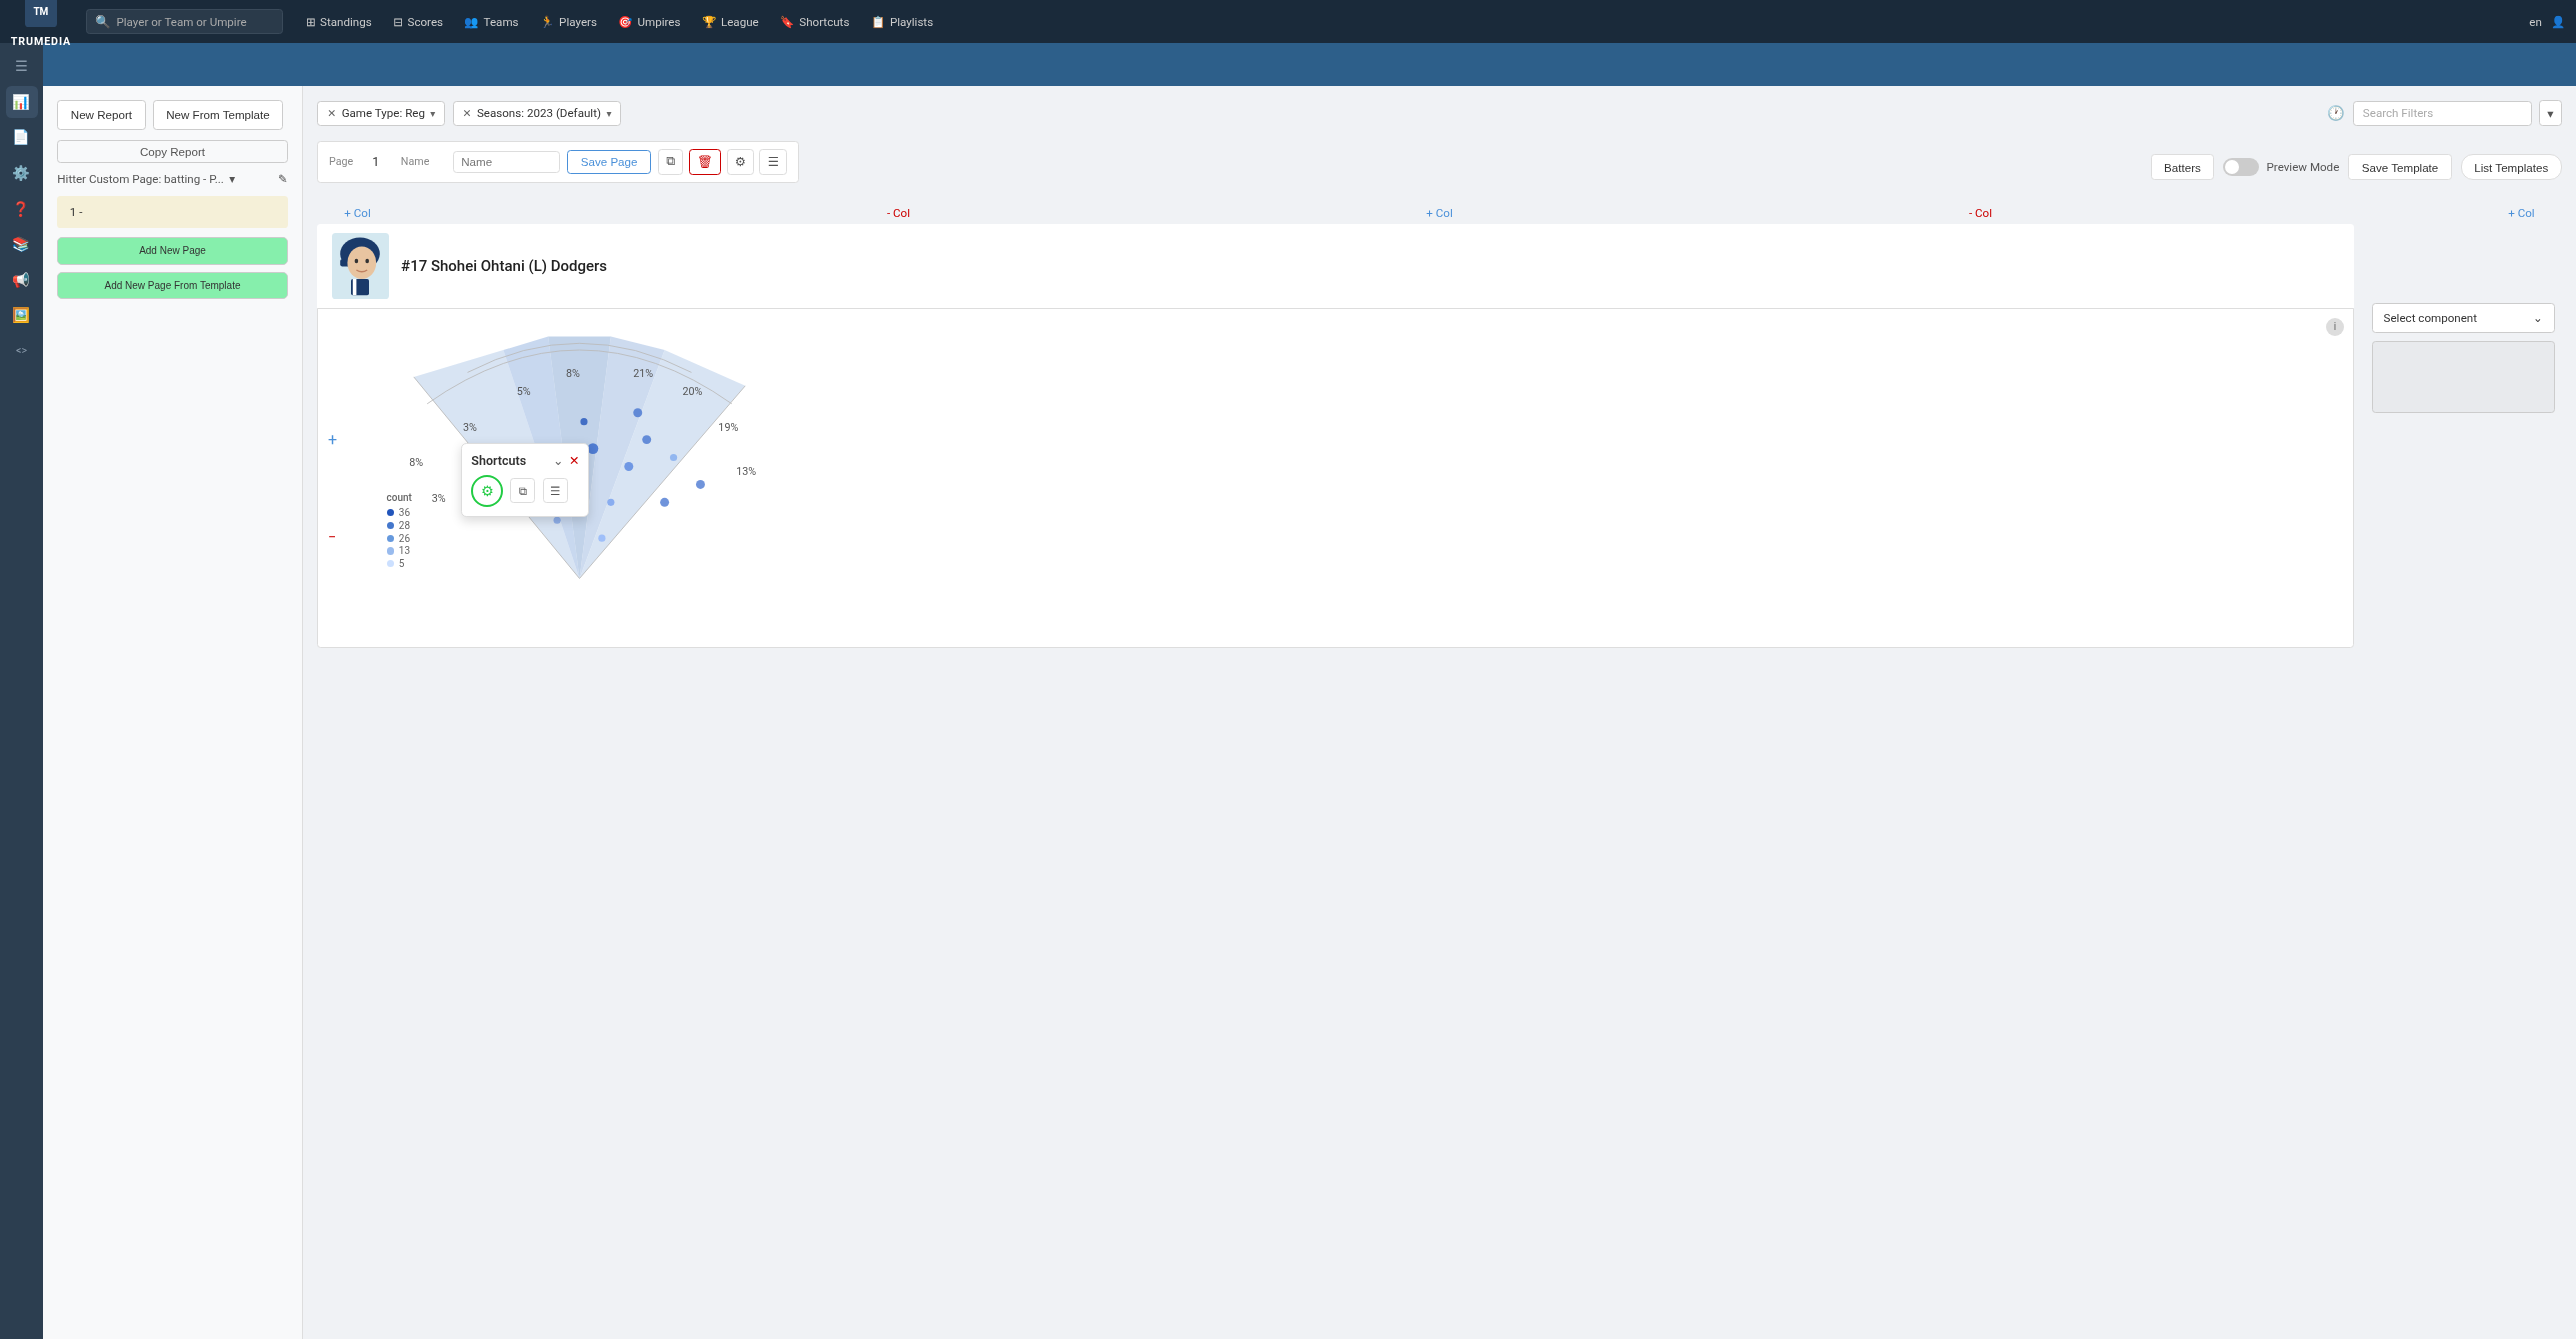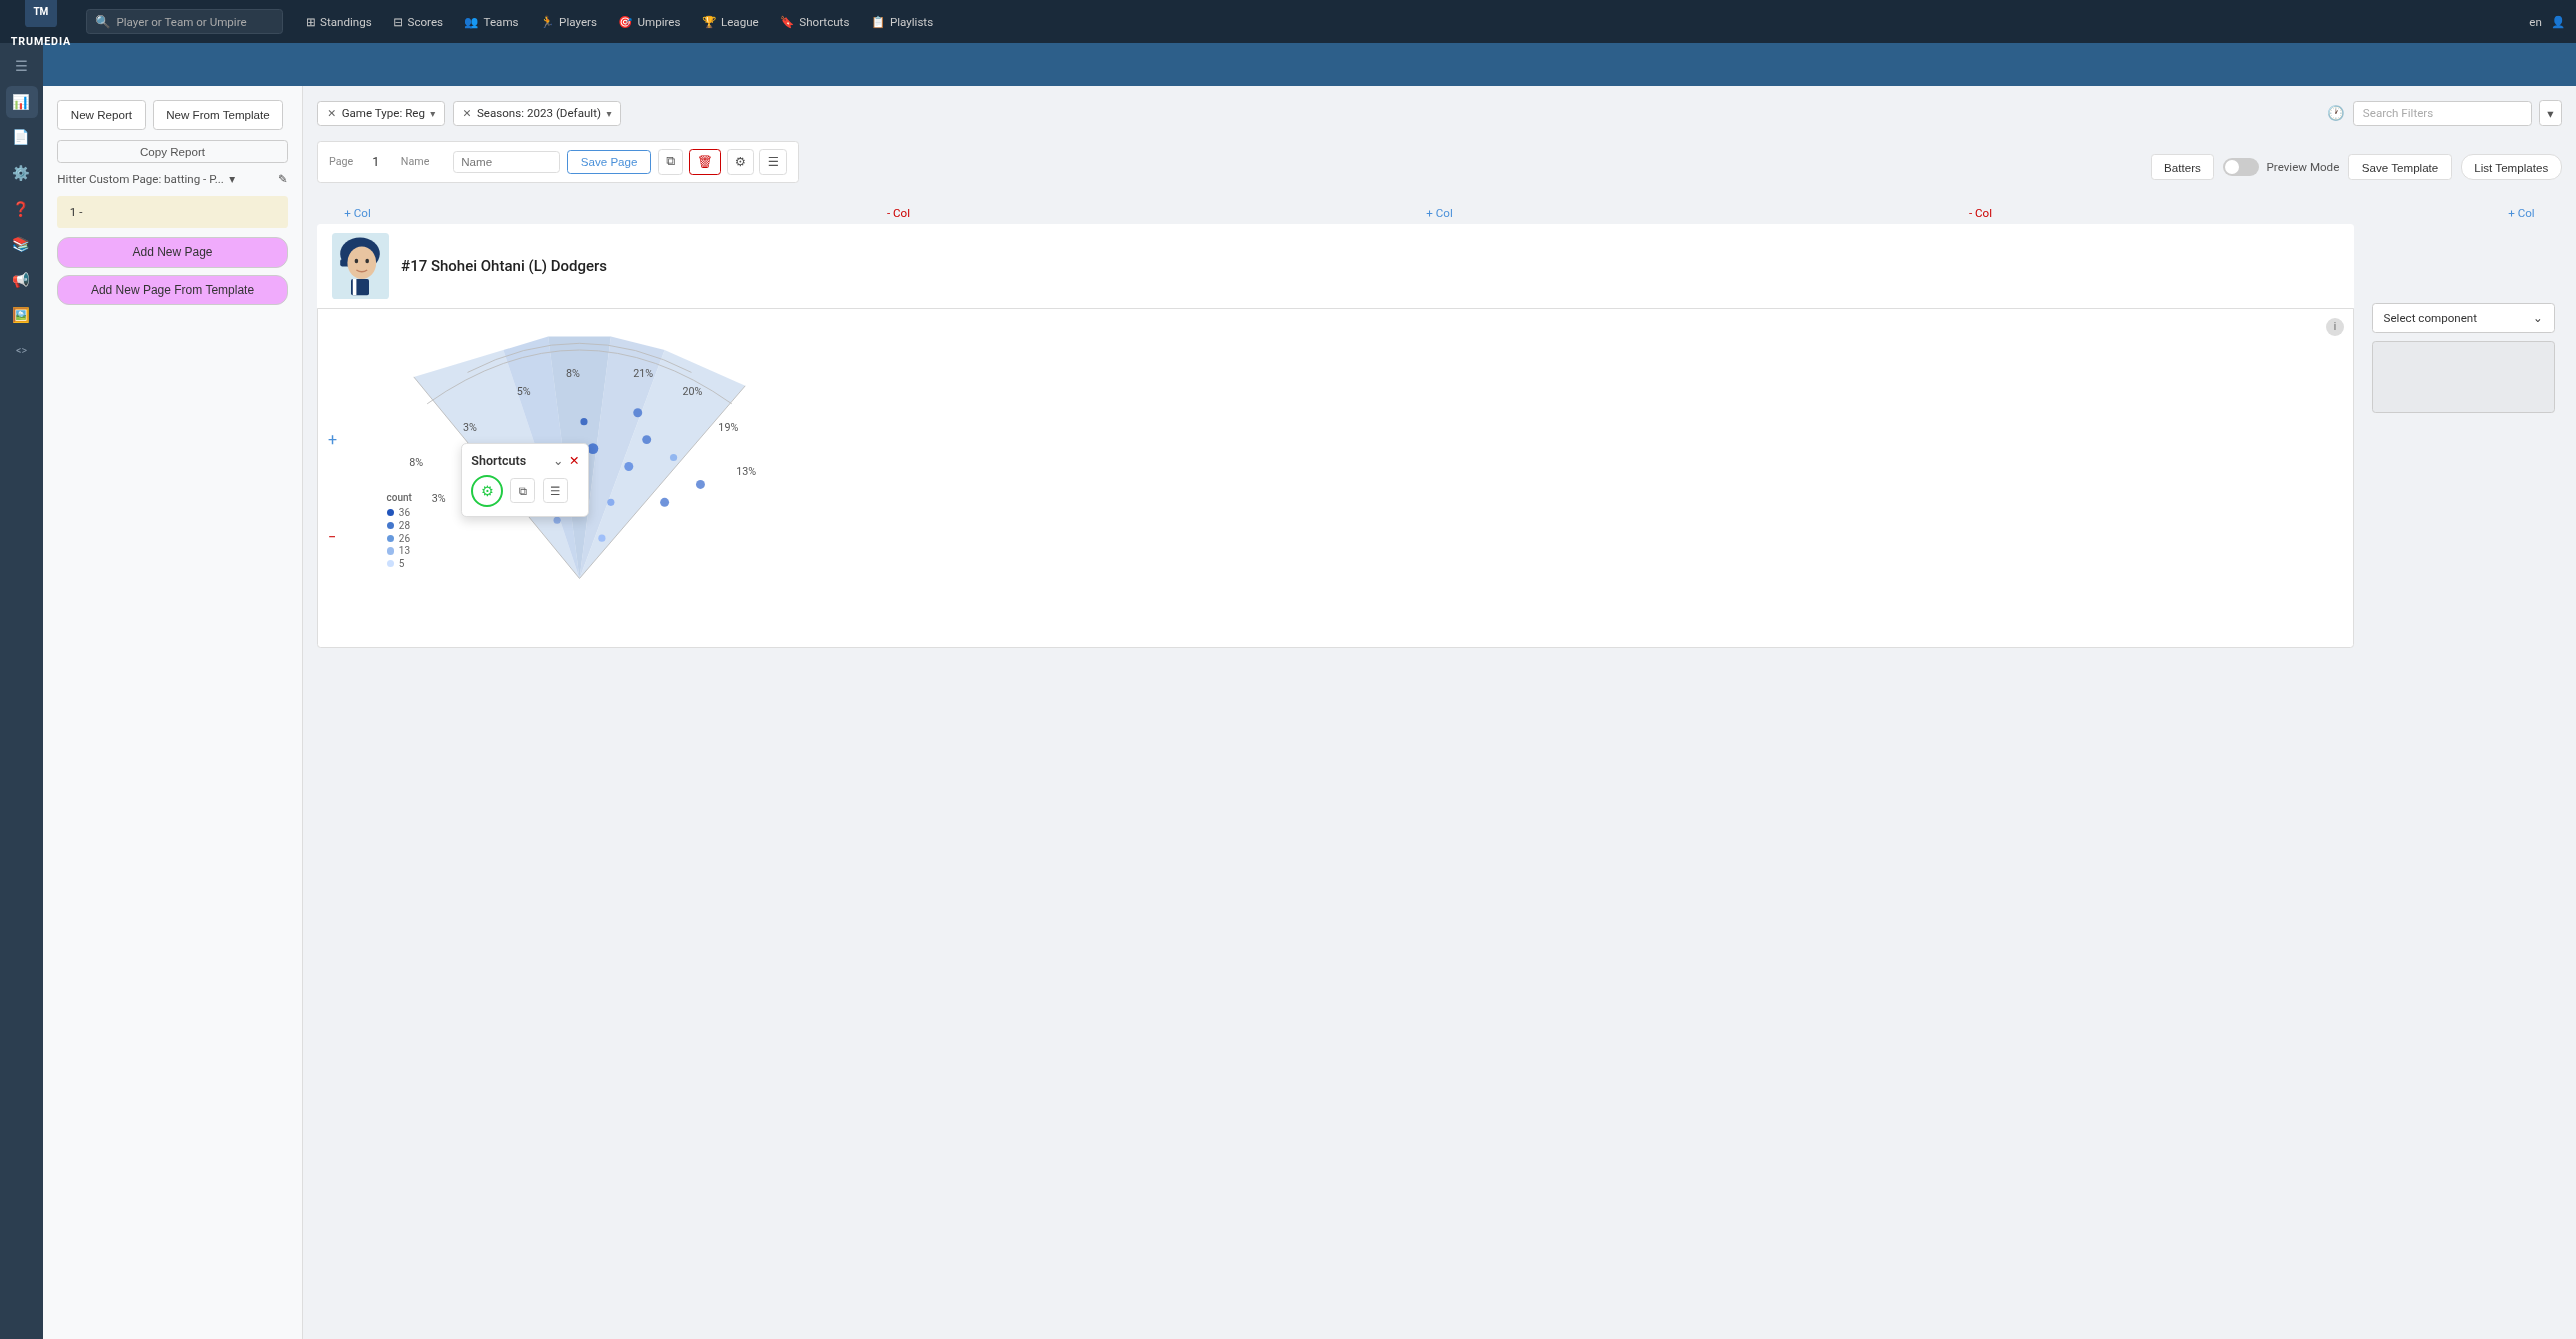--- a/index.html
+++ b/index.html
@@ -138,25 +138,25 @@
     }
     .btn-row {
       display: flex;
       gap: 7.2px;
       margin-bottom: 10.7px;
       align-items: center;
     }
     .btn-full {
       width: 100%;
       border: 0.9px solid #ccc;
-      background: #f0abfc;
-      border-radius: 12px;
+      background: #86efac;
+      border-radius: 5px;
       padding: 7.2px 12.5px;
       cursor: pointer;
-      font-size: 12px;
+      font-size: 10px;
       color: #333;
       text-align: center;
       margin-bottom: 7.2px;
       display: block;
     }
     .copy-btn {
       border: none;
       background: transparent;
       color: #555;
       font-size: 11.6px;

